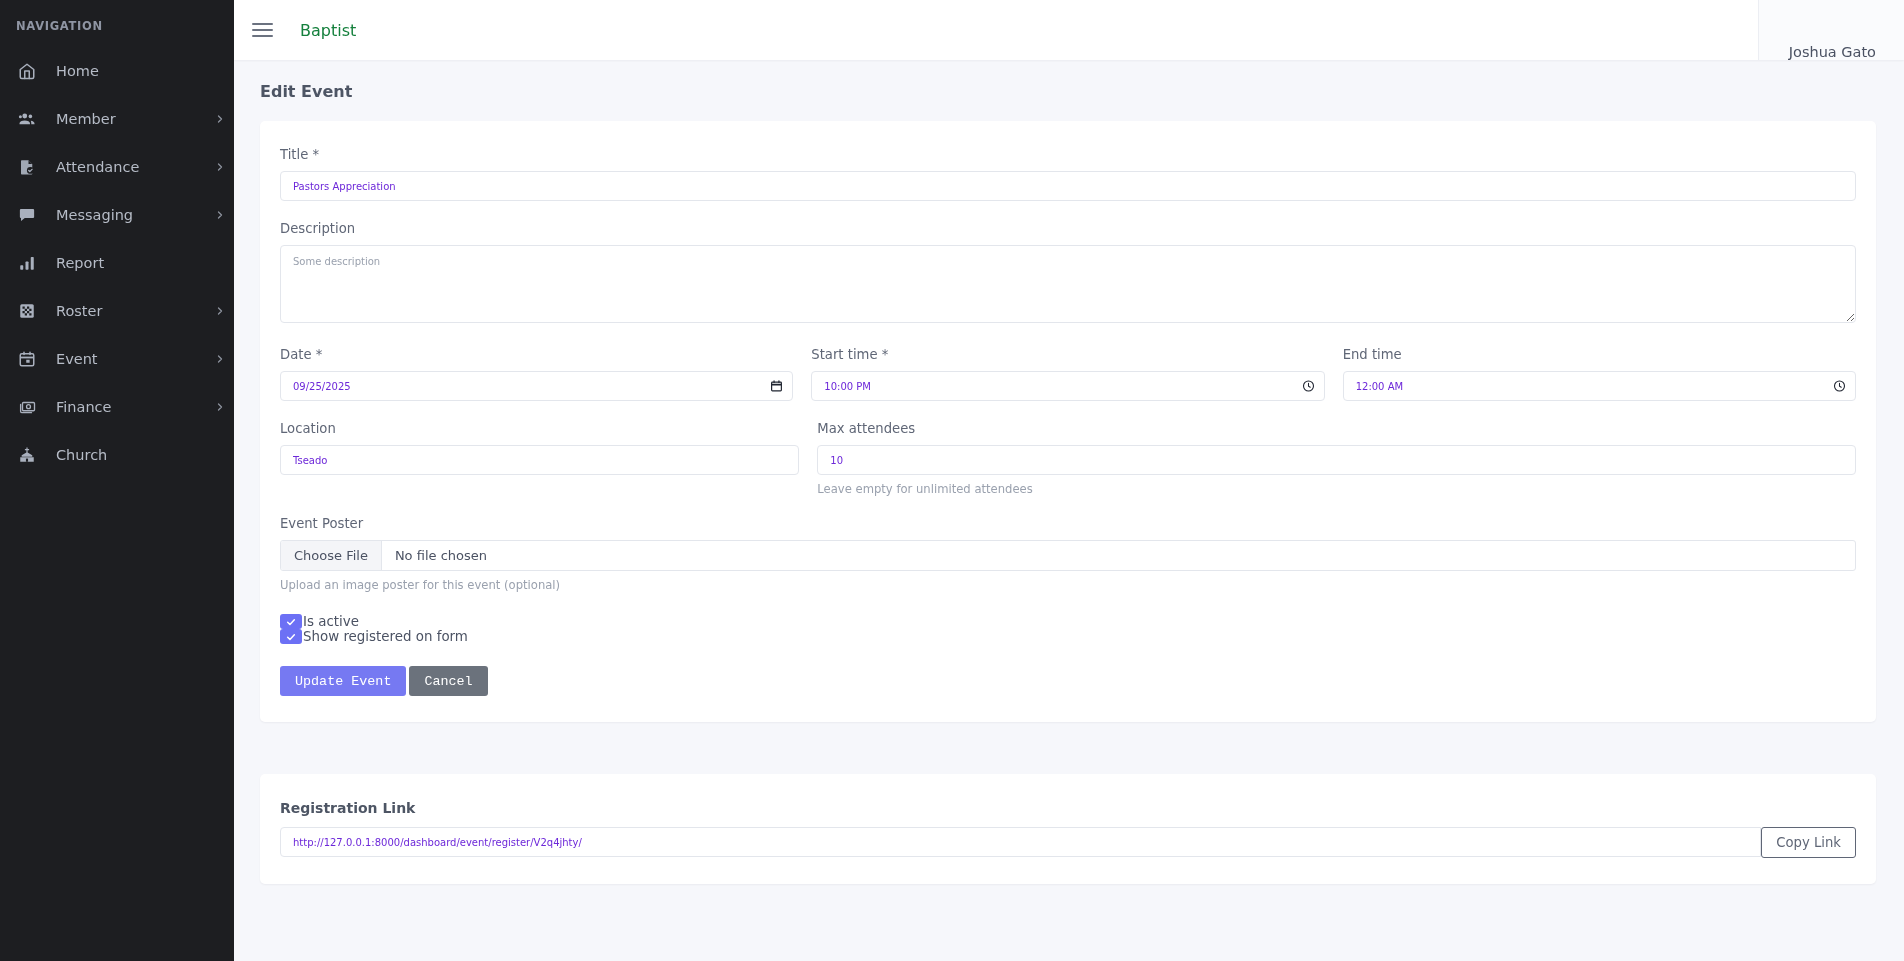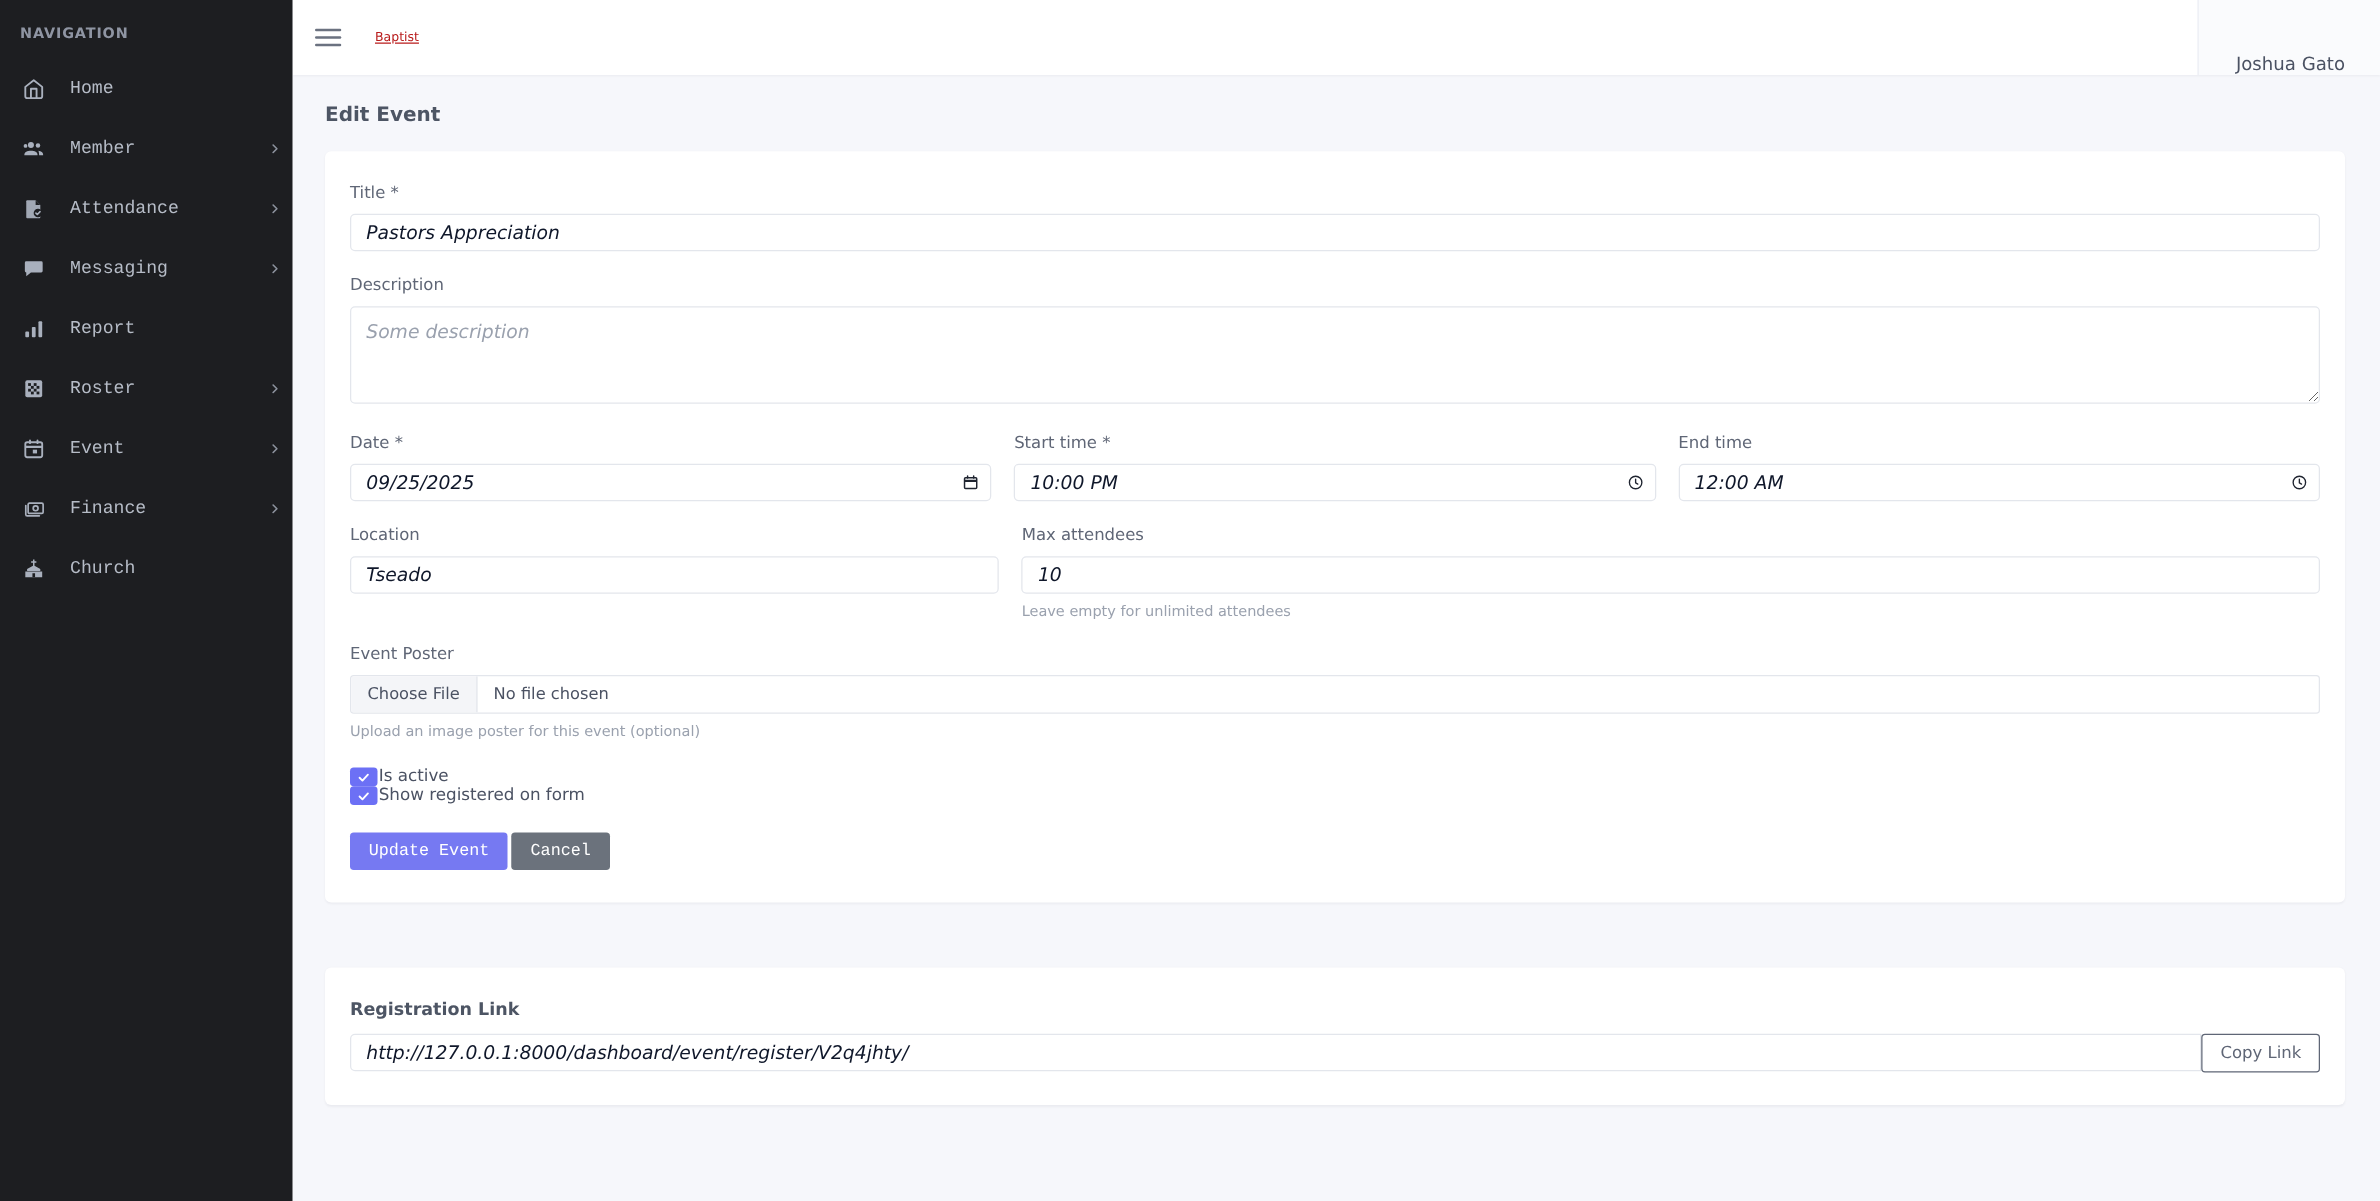--- a/index.html
+++ b/index.html
@@ -35,21 +35,20 @@
     padding: 9px 0 14px 16px;
   }
 
   .nav-item {
     display: flex;
     align-items: center;
     height: 48px;
     padding: 0 8px 0 16px;
     cursor: pointer;
     color: #aeb4c0;
-    font-family: Liberation Mono, monospace;
   }
 
   .nav-icon {
     width: 22px;
     height: 22px;
     display: flex;
     align-items: center;
     justify-content: center;
     margin-right: 18px;
     flex: 0 0 22px;
@@ -99,24 +98,23 @@
     width: 30px; height: 30px;
     display: flex; flex-direction: column;
     justify-content: center; gap: 4px;
     cursor: pointer;
     margin-right: 18px;
   }
   #hamburger span {
     display:block; height: 2px; width: 21px; background: #6b7280; border-radius: 1px;
   }
   #brand {
-    color: #b91c1c;
-    font-size: 10px;
-    cursor: pointer;
-    text-decoration: underline;
+    color: #15803d;
+    font-size: 16px;
+    cursor: pointer;
   }
   #topbar-spacer { flex: 1; }
   #user-box {
     height: 60px;
     display: flex;
     align-items: flex-end;
     padding: 0 28px 0 30px;
     border-left: 1px solid #eceef3;
     background: #fafbfd;
     cursor: pointer;
@@ -160,26 +158,25 @@
     color: #9aa1ae;
     margin-top: 7px;
   }
 
   .inp {
     width: 100%;
     height: 30px;
     border: 1px solid #e3e6ec;
     border-radius: 4px;
     padding: 0 12px;
-    font-size: 15px;
-    color: #0f172a;
+    font-size: 10px;
+    color: #6d28d9;
     font-family: "DejaVu Sans", "Liberation Sans", sans-serif;
     background: #fff;
     outline: none;
-    font-style: italic;
   }
   .inp::placeholder { color: #9aa1ae; }
 
   textarea.inp {
     height: 78px;
     padding: 9px 12px;
     resize: vertical;
     line-height: 1.35;
   }
 

